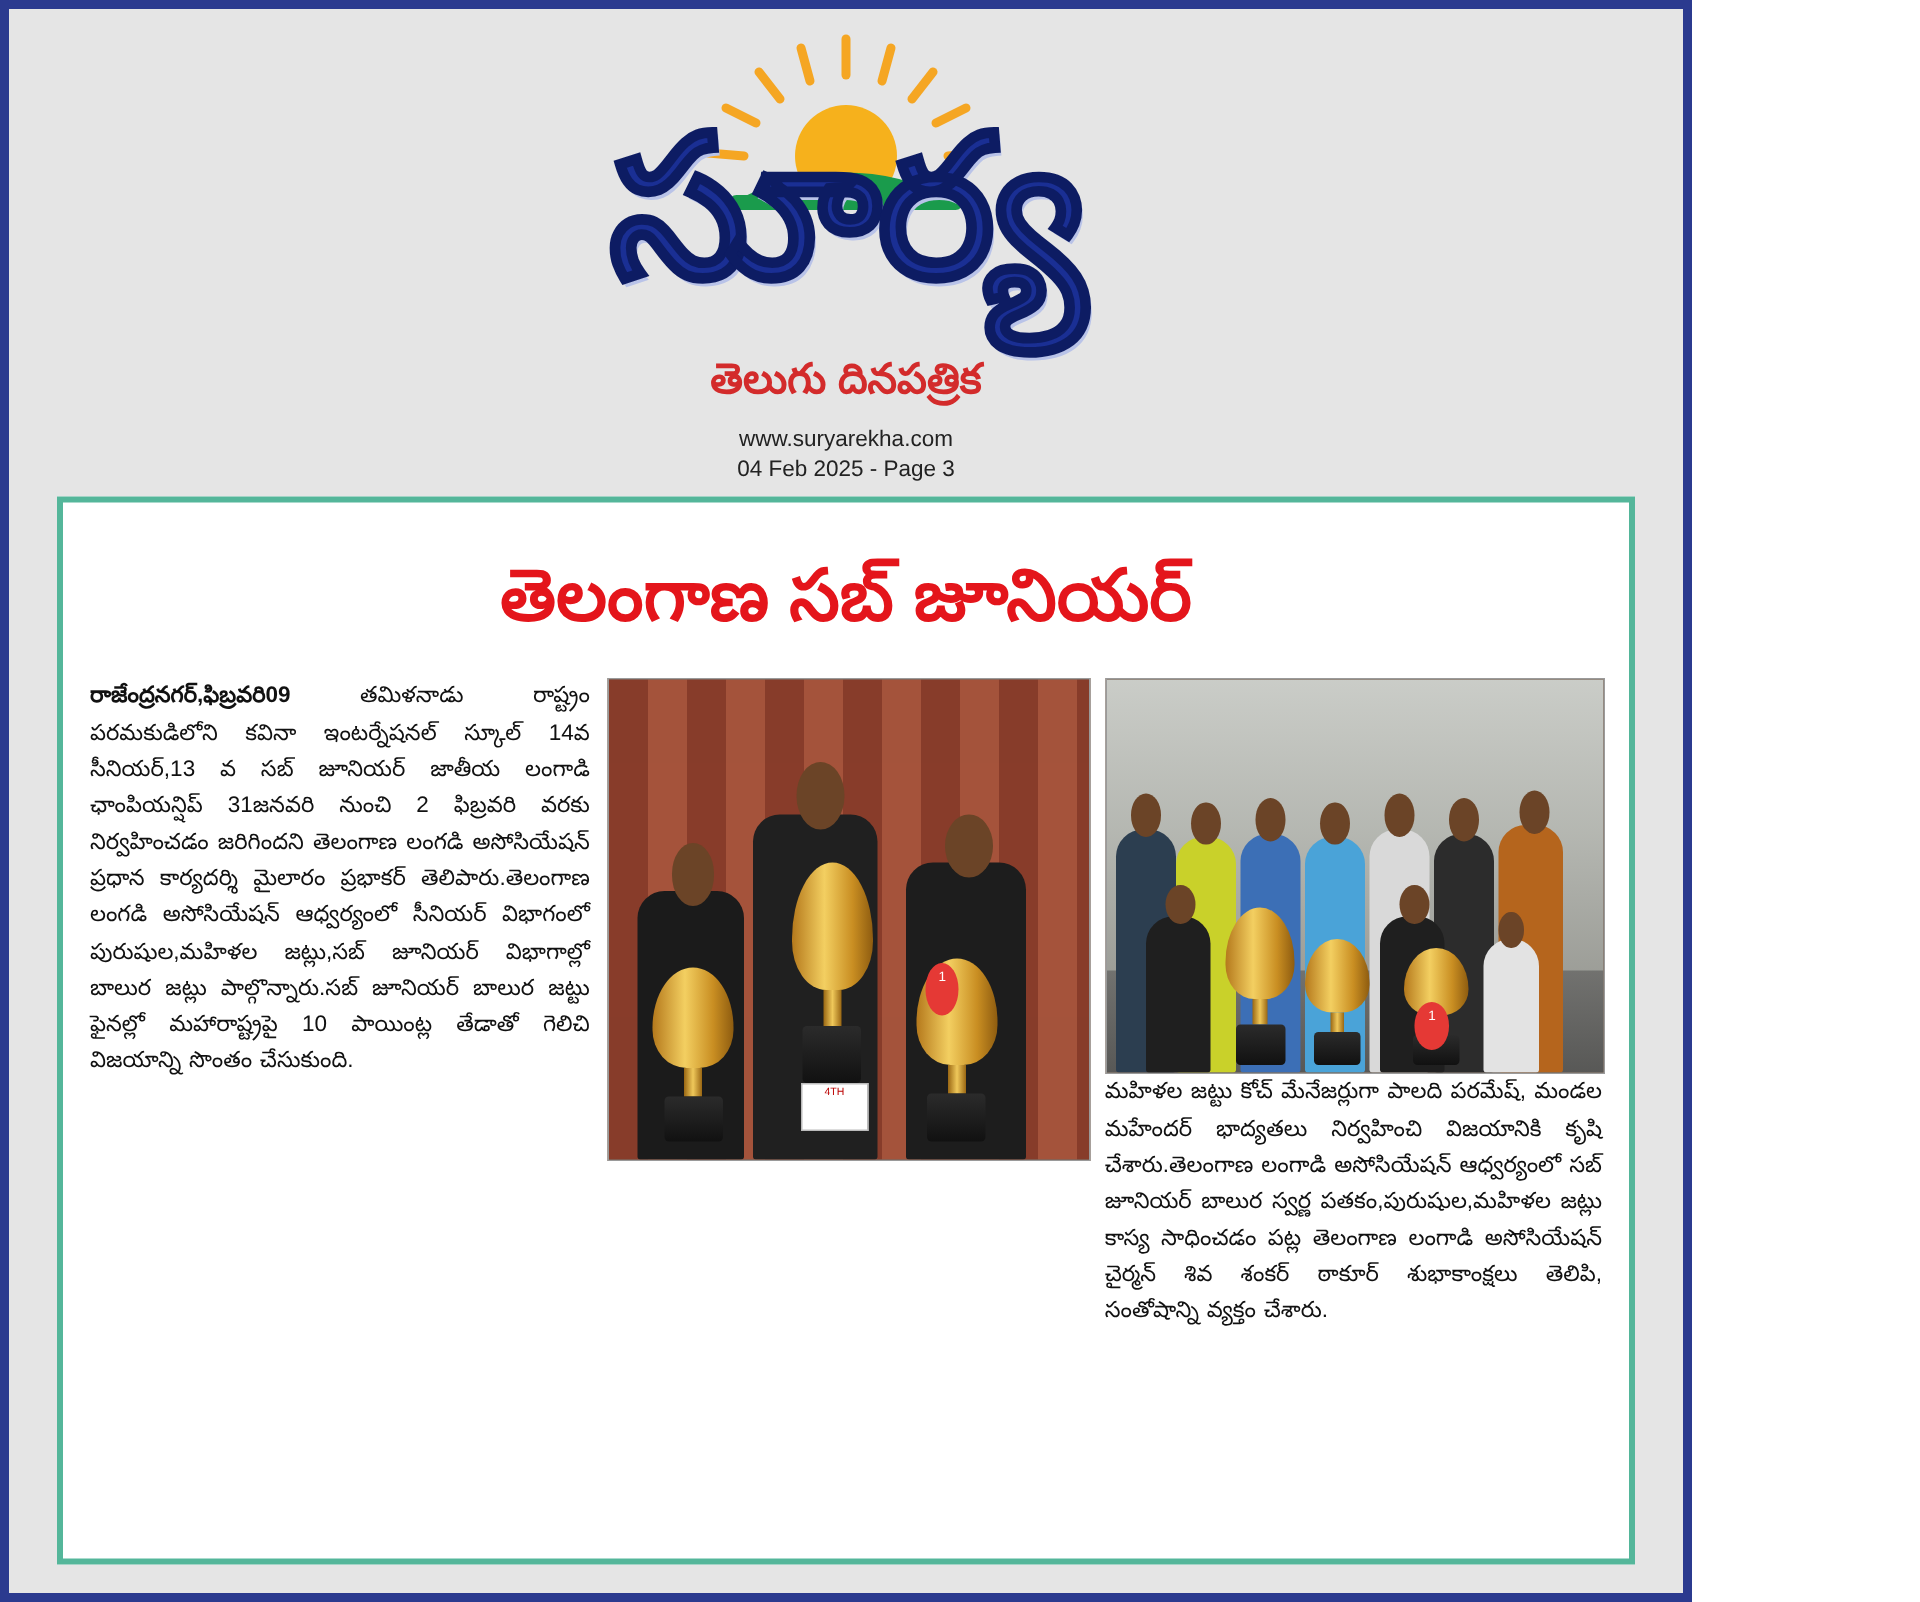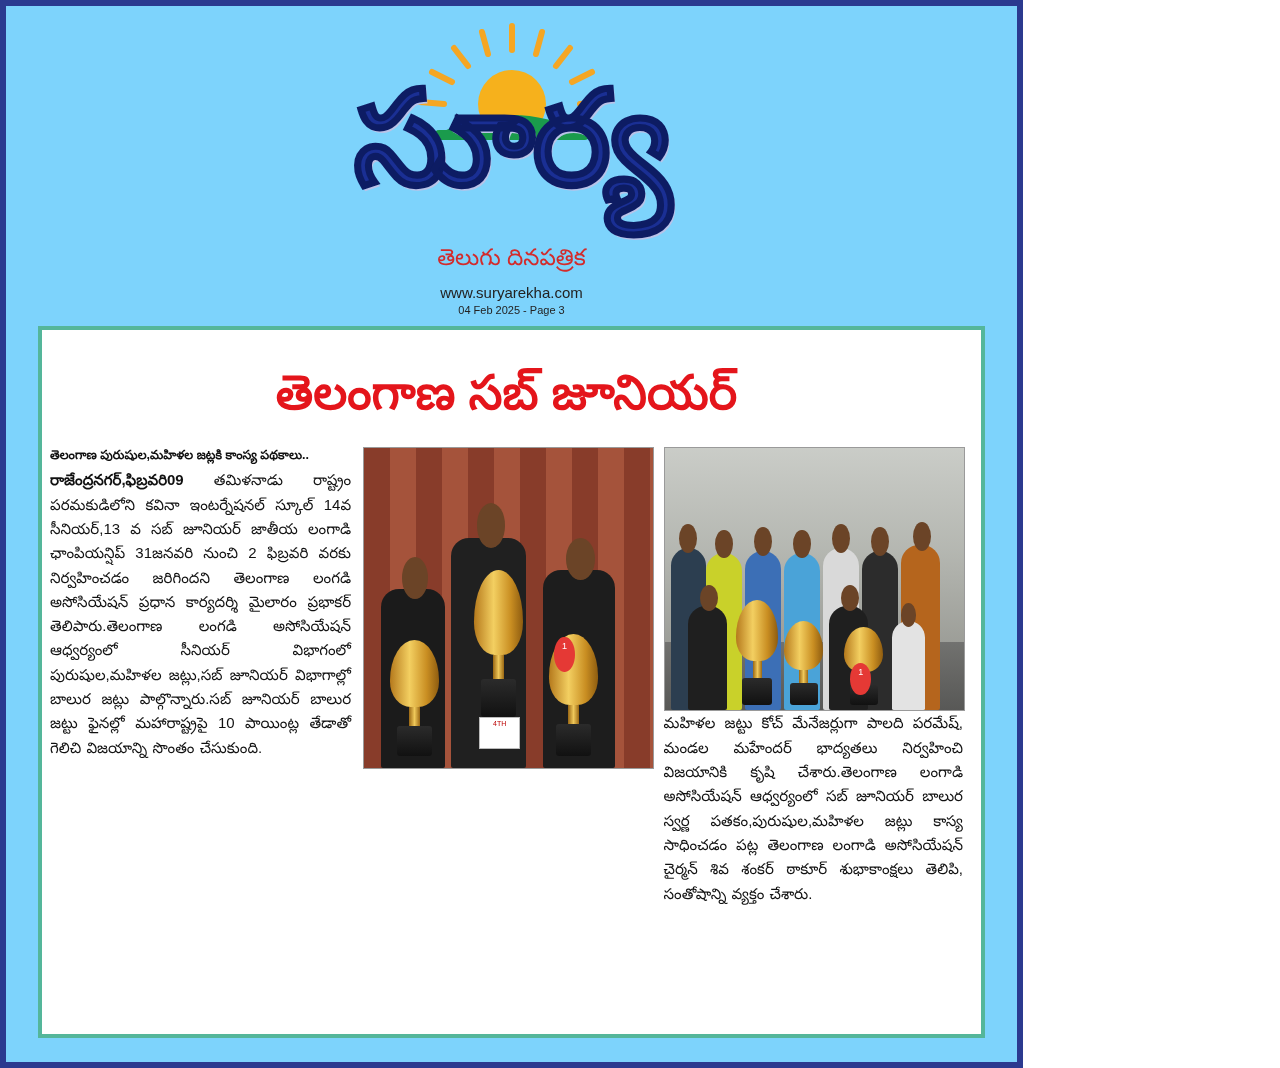--- a/index.html
+++ b/index.html
@@ -9,26 +9,26 @@
   }
   body {
     width: 1280px;
     height: 1068px;
     font-family: "Liberation Sans", sans-serif;
     color: #111;
     overflow: hidden;
     position: relative;
   }
   .page {
-    width: 1023px;
+    width: 1128px;
     height: 1068px;
     position: relative;
     box-sizing: border-box;
     border: 6px solid #2b3a8f;
-    background: #7dd3fc;
+    background: #e5e5e5;
   }
 
   
   .masthead {
     width: 100%;
     padding-top: 8px;
     display: flex;
     flex-direction: column;
     align-items: center;
   }
@@ -59,42 +59,42 @@
     white-space: nowrap;
     line-height: 1.1;
     text-shadow: 2px 3px 0 #b9c3e8;
   }
   .logo-sub {
     position: absolute;
     left: 50%;
     bottom: 6px;
     transform: translateX(-50%);
     color: #d32b2b;
-    font-size: 23px;
-    font-weight: normal;
+    font-size: 28px;
+    font-weight: bold;
     white-space: nowrap;
   }
   .site-url {
     font-size: 15px;
     color: #222;
     margin-top: 2px;
   }
   .issue-line {
-    font-size: 11px;
+    font-size: 15px;
     color: #222;
     margin-top: 3px;
     margin-bottom: 10px;
   }
 
   
   .clip {
     margin: 0 32px 22px 32px;
     border: 4px solid #54b69a;
     background: #fff;
-    padding: 16px 18px 12px 8px;
+    padding: 16px 18px 12px 18px;
     box-sizing: border-box;
     height: 712px;
     position: relative;
     overflow: hidden;
   }
   .headline {
     text-align: center;
     color: #e4151b;
     font-weight: bold;
     font-size: 48px;
@@ -236,21 +236,20 @@
 
   <div class="clip">
 
     <div class="headline">
       <div>తెలంగాణ సబ్ జూనియర్</div>
     </div>
 
     <div class="content">
 
       <div class="col col1">
-        <div class="kicker">తెలంగాణ పురుషుల,మహిళల జట్లకి కాంస్య పథకాలు..</div>
         <p class="body">
           <span class="dateline">రాజేంద్రనగర్,ఫిబ్రవరి09</span>
           <span>తమిళనాడు రాష్ట్రం పరమకుడిలోని కవినా ఇంటర్నేషనల్ స్కూల్ 14వ సీనియర్,13 వ సబ్ జూనియర్ జాతీయ లంగాడి ఛాంపియన్షిప్ 31జనవరి నుంచి 2 ఫిబ్రవరి వరకు నిర్వహించడం జరిగిందని తెలంగాణ లంగడి అసోసియేషన్ ప్రధాన కార్యదర్శి మైలారం ప్రభాకర్ తెలిపారు.తెలంగాణ లంగడి అసోసియేషన్ ఆధ్వర్యంలో సీనియర్ విభాగంలో పురుషుల,మహిళల జట్లు,సబ్ జూనియర్ విభాగాల్లో బాలుర జట్లు పాల్గొన్నారు.సబ్ జూనియర్ బాలుర జట్టు ఫైనల్లో మహారాష్ట్రపై 10 పాయింట్ల తేడాతో గెలిచి విజయాన్ని సొంతం చేసుకుంది.</span>
         </p>
       </div>
 
       <div class="col col2">
         <div class="photo photo-1">
           <div class="backdrop"></div>
 

